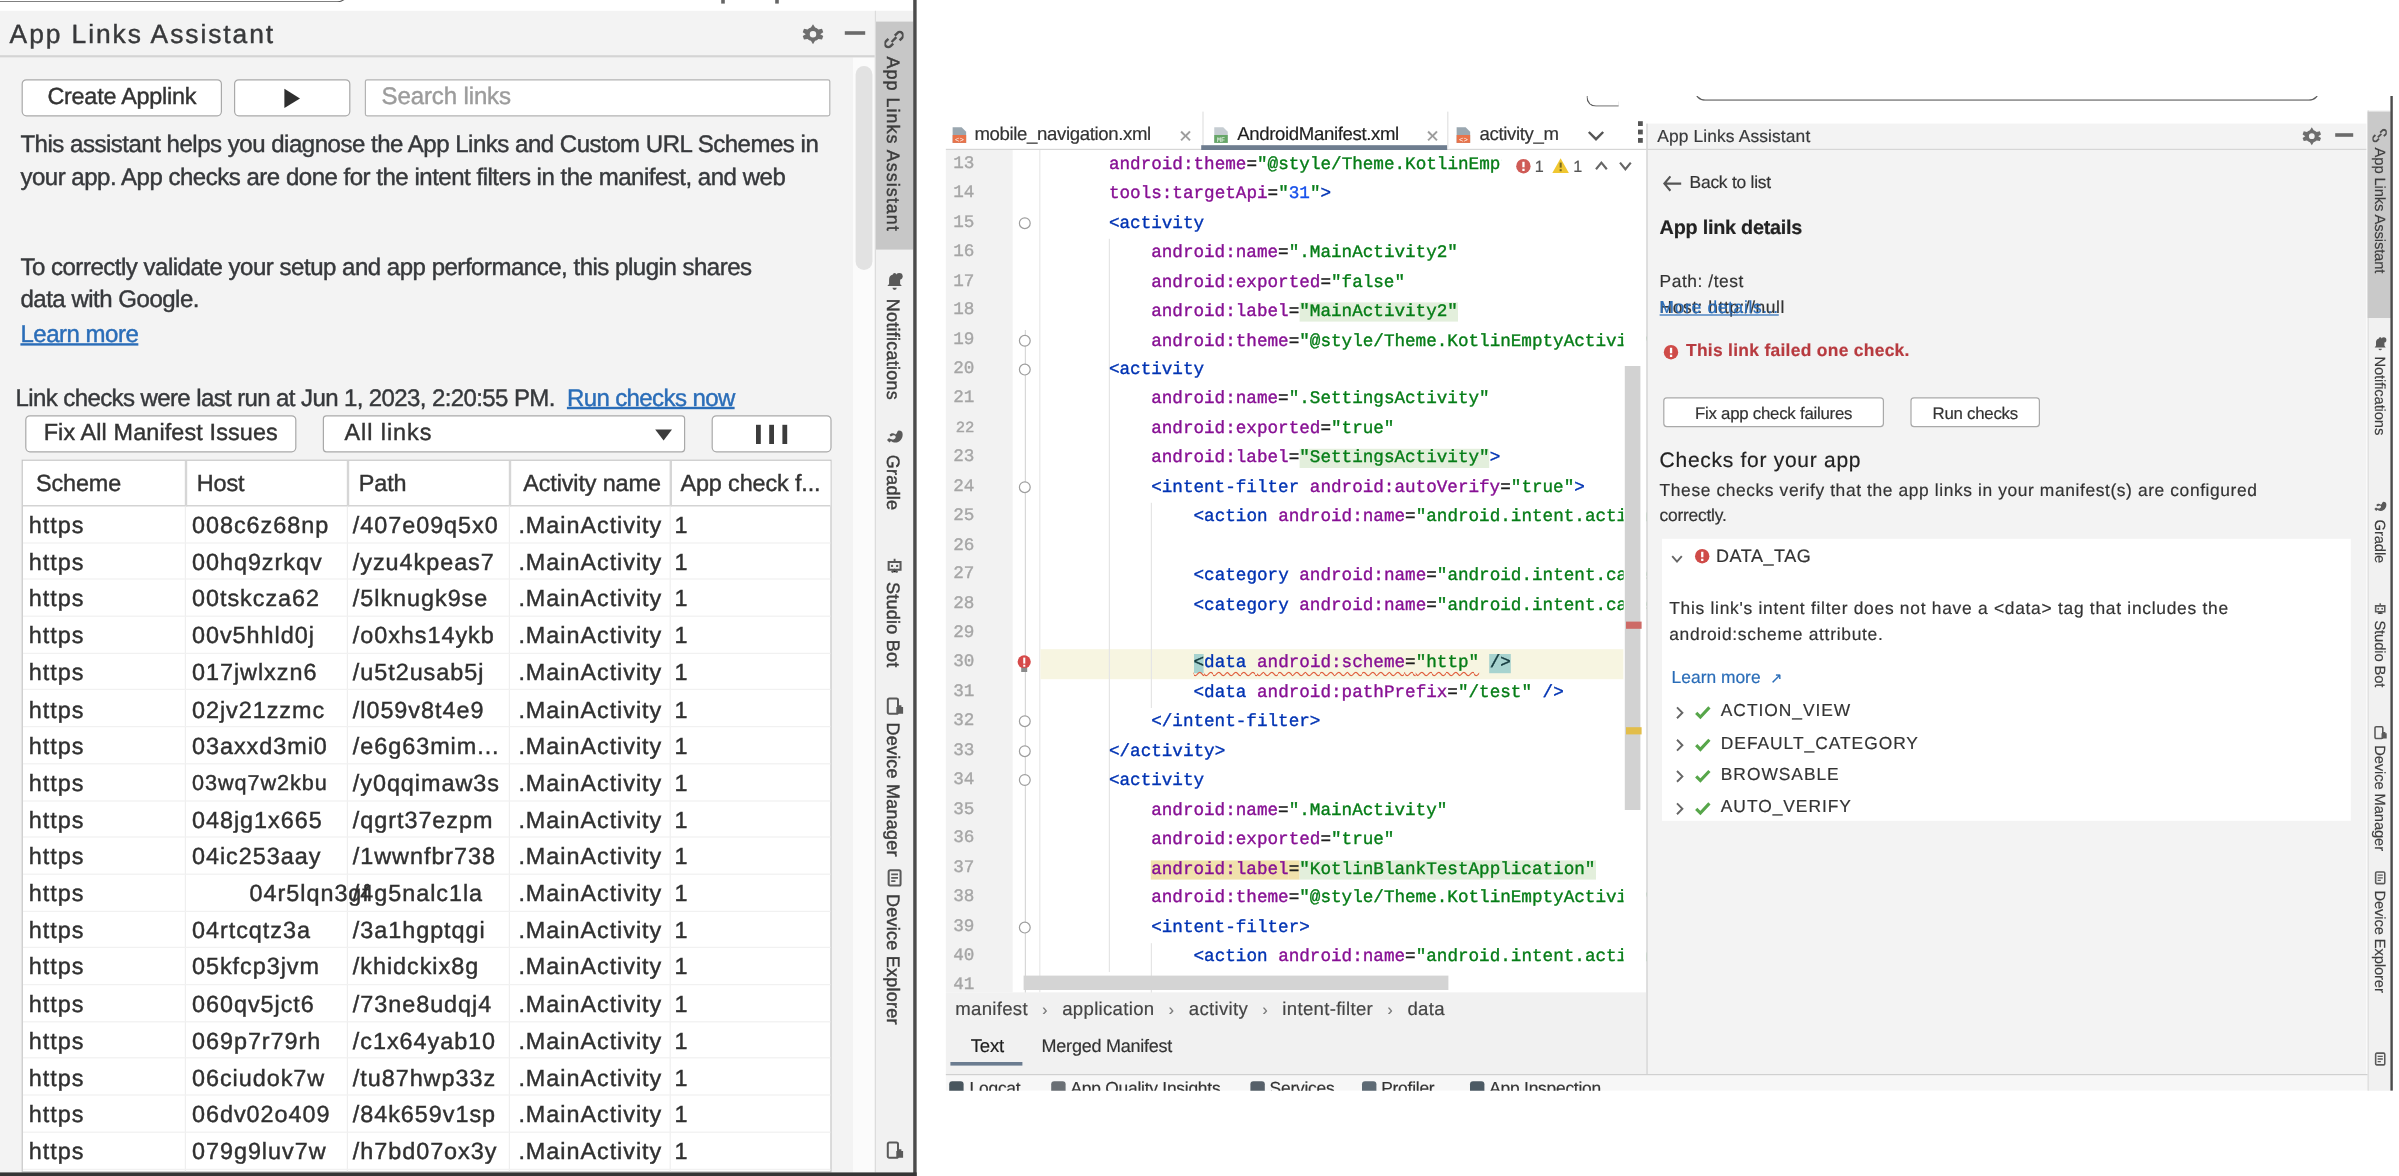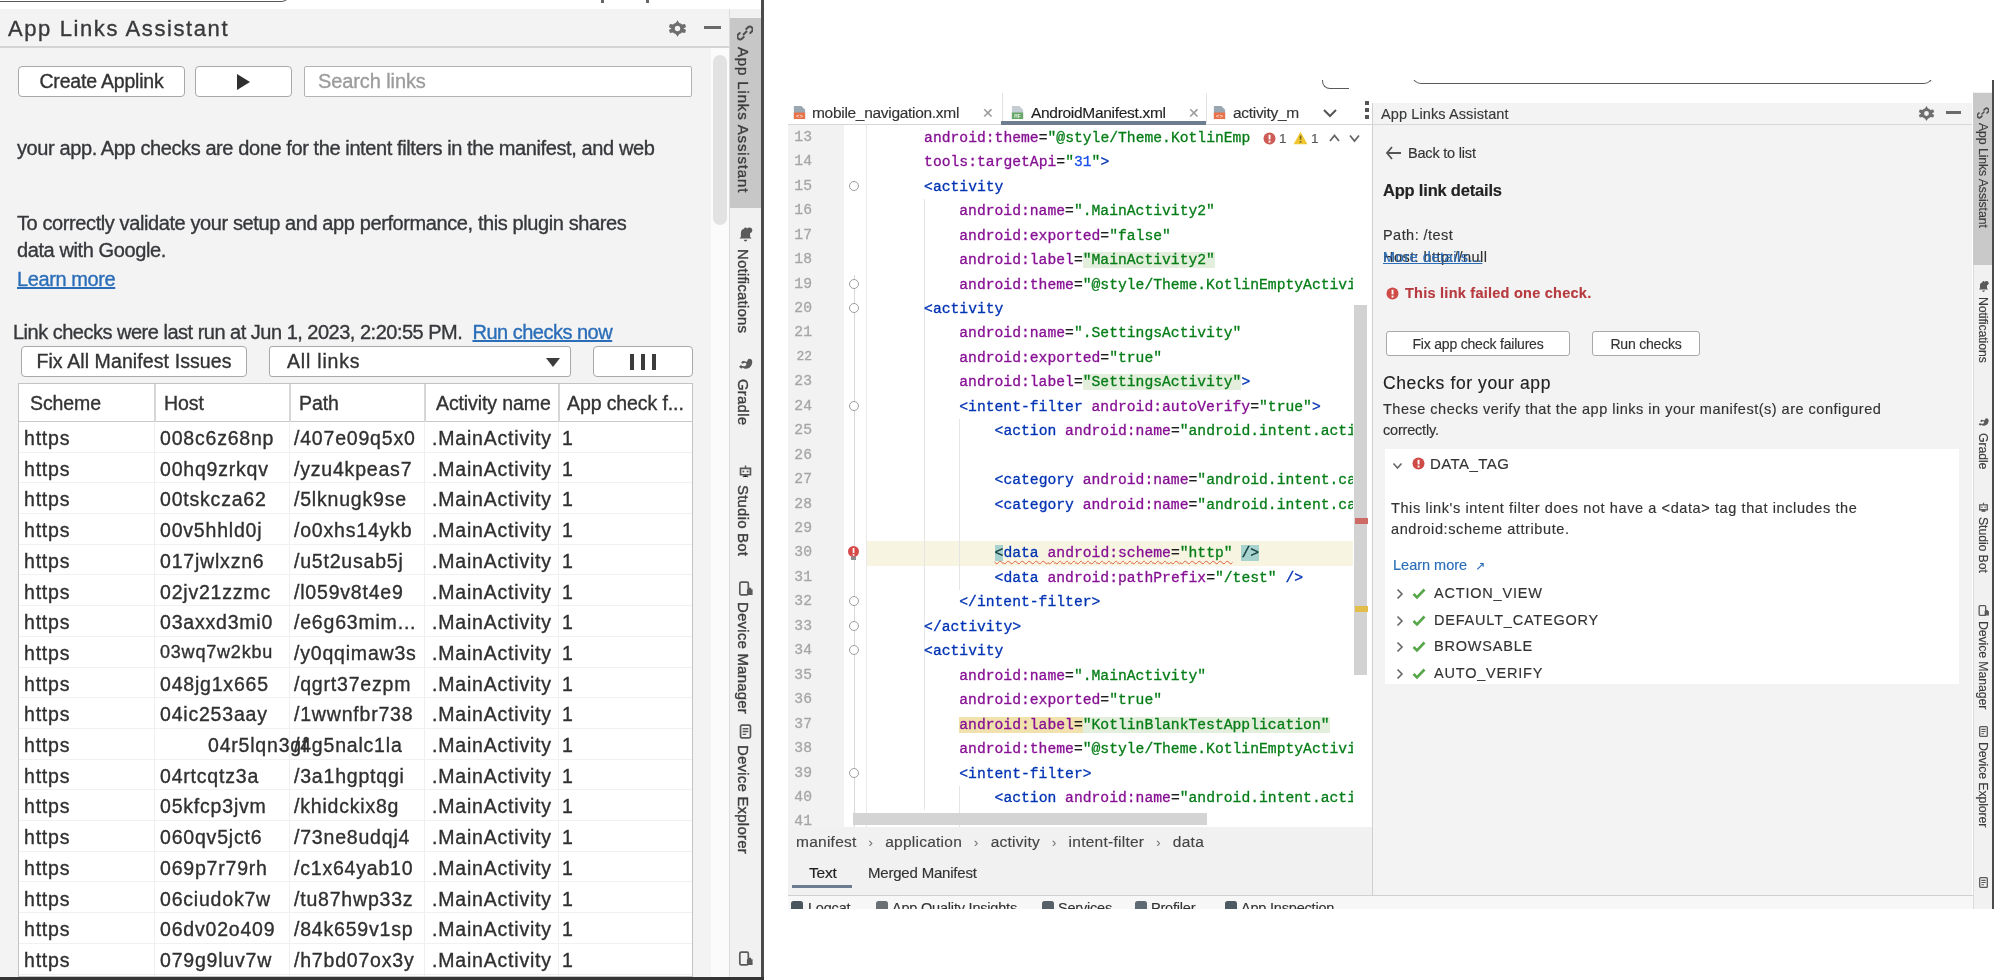--- a/index.html
+++ b/index.html
@@ -26,20 +26,21 @@
 <div class="abs" style="left:704px;top:26px;width:17px;height:3px;background:#6a6a6a;"></div>
 <div class="abs" style="left:0;top:48px;width:711px;height:929px;background:#f3f3f3;"></div>
 <div class="abs" style="left:711px;top:48px;width:18px;height:929px;background:#fbfbfb;"></div>
 <div class="abs" style="left:713px;top:55px;width:14px;height:170px;background:#e2e2e2;border-radius:7px;"></div>
 <div class="btn" style="left:18px;top:66px;width:167px;height:31px;font-size:19.5px;letter-spacing:-0.2px;">Create Applink</div>
 <div class="btn" style="left:195px;top:66px;width:97px;height:31px;">
       <span style="width:0;height:0;border-left:13px solid #2f2f2f;border-top:8px solid transparent;border-bottom:8px solid transparent;"></span>
     </div>
 <div class="abs" style="left:304px;top:66px;width:388px;height:31px;background:#fff;border:1.5px solid #b3b3b3;border-radius:2px;box-sizing:border-box;"></div>
 <div class="abs" style="left:318px;top:70px;font-size:20px;color:#9c9c9c;letter-spacing:-0.1px;">Search links</div>
+<div class="abs" style="left:17px;top:110px;font-size:20px;letter-spacing:-0.4px;color:#36383b;white-space:nowrap;">This assistant helps you diagnose the App Links and Custom URL Schemes in</div>
 <div class="abs" style="left:17px;top:137px;font-size:20px;letter-spacing:-0.4px;color:#36383b;white-space:nowrap;">your app. App checks are done for the intent filters in the manifest, and web</div>
 <div class="abs" style="left:17px;top:212px;font-size:20px;letter-spacing:-0.4px;color:#36383b;white-space:nowrap;">To correctly validate your setup and app performance, this plugin shares</div>
 <div class="abs" style="left:17px;top:239px;font-size:20px;letter-spacing:-0.4px;color:#36383b;white-space:nowrap;">data with Google.</div>
 <div class="abs lk" style="left:17px;top:268px;font-size:20px;letter-spacing:-0.4px;">Learn more</div>
 <div class="abs" style="left:13px;top:321px;font-size:20px;letter-spacing:-0.5px;color:#36383b;white-space:nowrap;">Link checks were last run at Jun 1, 2023, 2:20:55 PM.&nbsp;&nbsp;<span class="lk">Run checks now</span></div>
 <div class="btn" style="left:21px;top:346px;width:226px;height:31px;font-size:19.5px;letter-spacing:0.1px;">Fix All Manifest Issues</div>
 <div class="abs" style="left:269px;top:346px;width:302px;height:31px;background:#fff;border:1.5px solid #a9a9a9;border-radius:3px;box-sizing:border-box;"></div>
 <div class="abs" style="left:287px;top:350px;font-size:19.5px;color:#333;letter-spacing:0.8px;">All links</div>
 <div class="abs" style="left:546px;top:358px;width:0;height:0;border-top:9px solid #3c3c3c;border-left:7px solid transparent;border-right:7px solid transparent;"></div>
 <div class="btn" style="left:593px;top:346px;width:100px;height:31px;">

